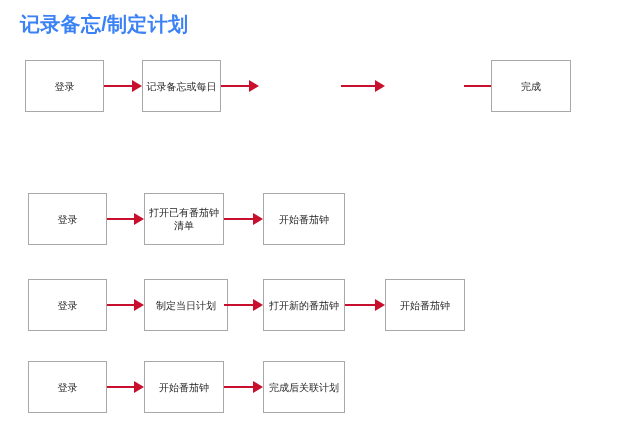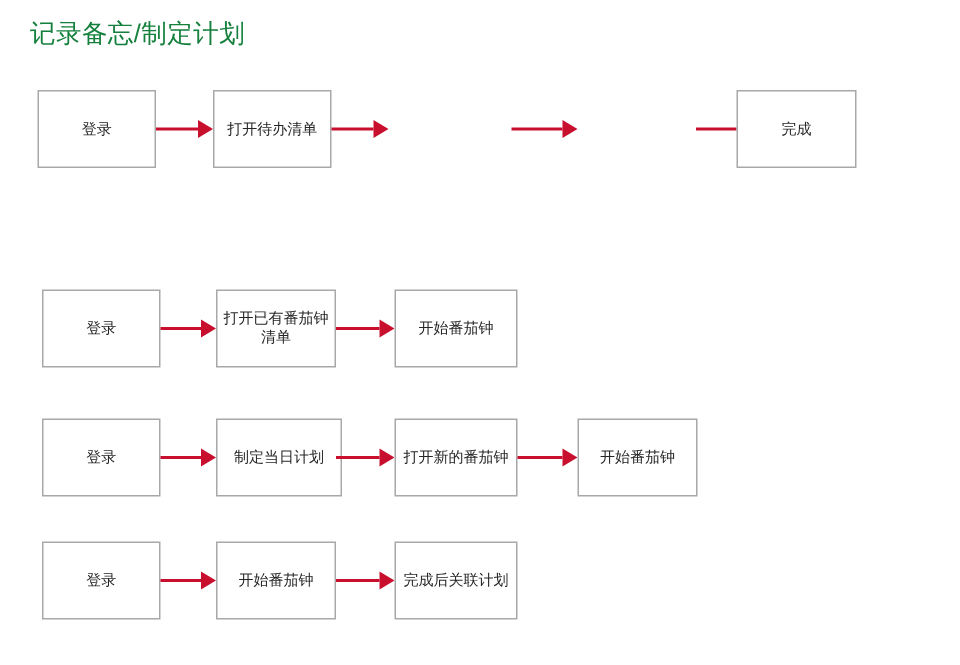--- a/index.html
+++ b/index.html
@@ -14,23 +14,23 @@
     overflow: hidden;
     font-family: "Liberation Sans", "DejaVu Sans", sans-serif;
     color: #2b2b2b;
   }
   .canvas {
     position: absolute;
     inset: 0;
   }
   .section-title {
     position: absolute;
-    font-size: 17px;
-    font-weight: normal;
-    color: #15803d;
+    font-size: 20px;
+    font-weight: bold;
+    color: #3b82f6;
     letter-spacing: 0.3px;
     white-space: nowrap;
     line-height: 1;
   }
   .flow-row {
     position: absolute;
     height: 52px;
   }
   .node-box {
     position: absolute;
@@ -78,21 +78,21 @@
     <div class="section-title" style="left: 20px; top: 14px;">记录备忘/制定计划</div>
     <div class="flow-row" style="left: 0px; top: 60px; width: 640px;">
       <div class="node-box" style="left: 25px; top: 0px; width: 79px; height: 52px;">
         <span class="node-label">登录</span>
       </div>
       <div class="arrow" style="left: 104px; width: 38px; top: 19px;">
         <div class="arrow-shaft"></div>
         <div class="arrow-head"></div>
       </div>
       <div class="node-box" style="left: 142px; top: 0px; width: 79px; height: 52px;">
-        <span class="node-label">打开待办清单</span>
+        <span class="node-label">记录备忘或每日</span>
       </div>
       <div class="arrow" style="left: 221px; width: 38px; top: 19px;">
         <div class="arrow-shaft"></div>
         <div class="arrow-head"></div>
       </div>
       <div class="arrow" style="left: 341px; width: 44px; top: 19px;">
         <div class="arrow-shaft"></div>
         <div class="arrow-head"></div>
       </div>
       <div class="arrow" style="left: 464px; width: 47px; top: 19px;">

